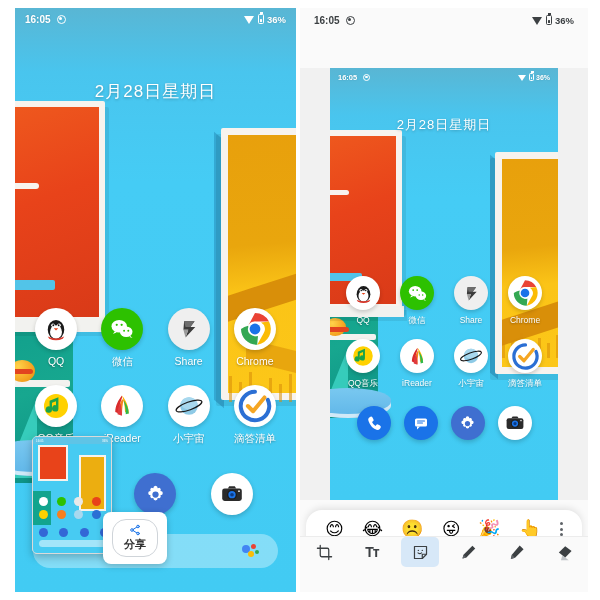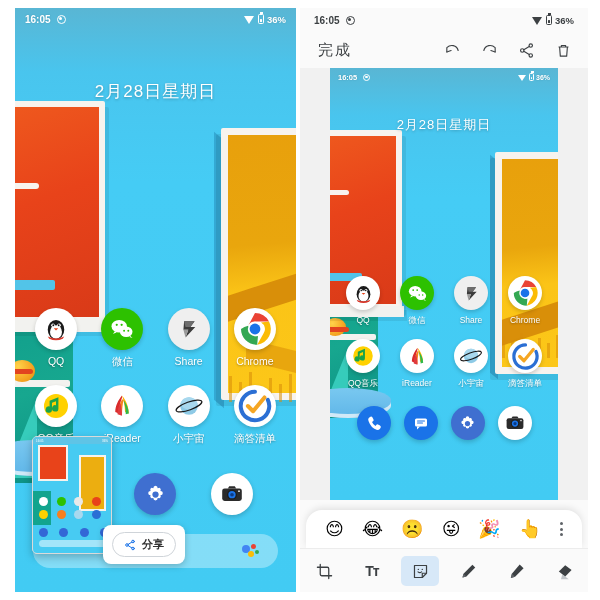--- a/index.html
+++ b/index.html
@@ -182,24 +182,25 @@
   .mini-search{position:absolute;left:6px;bottom:6px;width:68px;height:7px;
     background:rgba(255,255,255,.5);border-radius:4px;}
 
   
   .chips{
     position:absolute; left:88px; bottom:28px;
     background:#fff; border-radius:8px; padding:7px 9px;
     display:flex; gap:8px; box-shadow:0 2px 7px rgba(0,0,0,.22);
   }
   .chip{
-    display:flex; align-items:center; gap:6px;
+    display:flex; align-items:center; gap:1px;
     border:1px solid #cfd4d9; border-radius:14px;
     padding:4px 11px; font-size:11px; color:#333; background:#fff;
     font-weight:700;
+    flex-direction:column;
   }
   .chip svg{ width:12px; height:12px; }
 
   
   .right-panel{
     position:absolute; left:300px; top:8px; width:288px; height:584px;
     background:#fafafa; overflow:hidden;
   }
   .rp-status{
     height:24px; display:flex; align-items:center; justify-content:space-between;
@@ -262,22 +263,22 @@
     box-shadow:0 -2px 7px rgba(0,0,0,.10);
     display:flex; align-items:center; justify-content:space-around;
     padding:0 10px; z-index:5;
   }
   .emoji-tray .em{ font-size:18px; line-height:1; cursor:pointer; }
   .dots-v{ display:flex; flex-direction:column; gap:2.5px; }
   .dots-v i{ width:3px;height:3px;background:#5f6368;border-radius:50%; display:block;}
 
   
   .tool-row{
-    position:absolute; left:0; right:0; bottom:6px; height:38px;
-    background:#fafafa; display:flex; align-items:flex-end; justify-content:center;
+    position:absolute; left:0; right:0; bottom:18px; height:38px;
+    background:#fafafa; display:flex; align-items:flex-start; justify-content:center;
     gap:10px; border-top:1px solid #ececec; z-index:6;
   }
   .tool{
     width:38px;height:30px; display:flex;align-items:center;justify-content:center;
     border-radius:5px;
   }
   .tool.active{ background:#d7e8f8; }
   .tool svg{ width:17px;height:17px; }
   .tool .txt{ font-size:14px; font-weight:700; color:#3c4043; letter-spacing:-1px;}
 </style>
@@ -523,43 +524,20 @@
         <span>16:05</span>
         <span class="dot-icon"></span>
       </span>
       <span class="sb-right">
         <span class="wifi-ic"></span>
         <span class="batt-ic"></span>
         <span>36%</span>
       </span>
     </div>
 
-    <div class="rp-toolbar">
-      <span class="rp-done">完成</span>
-      <span class="rp-actions">
-        <svg viewBox="0 0 24 24" stroke-linecap="round" stroke-linejoin="round">
-            <path d="M4 8 L4 14 M4 8 C9 3 18 4 20 12"></path>
-            <path d="M4 14 L10 12"></path>
-          </svg>
-        <svg viewBox="0 0 24 24" stroke-linecap="round" stroke-linejoin="round">
-            <path d="M20 8 L20 14 M20 8 C15 3 6 4 4 12"></path>
-            <path d="M20 14 L14 12"></path>
-          </svg>
-        <svg viewBox="0 0 24 24" stroke-linecap="round">
-            <circle cx="18" cy="5" r="2.4"></circle>
-            <circle cx="6" cy="12" r="2.4"></circle>
-            <circle cx="18" cy="19" r="2.4"></circle>
-            <line x1="8.2" y1="10.8" x2="15.8" y2="6.3"></line>
-            <line x1="8.2" y1="13.2" x2="15.8" y2="17.7"></line>
-          </svg>
-        <svg viewBox="0 0 24 24" stroke-linejoin="round">
-            <path d="M5 7 L19 7 M9 7 V5 h6 v2 M6.5 7 L7.5 20 h9 L17.5 7"></path>
-          </svg>
-      </span>
-    </div>
 
     <div class="shot-view">
       <div class="shot-inner">
         <div class="wallpaper">
           <div class="wp-green"></div>
           <div class="wp-green-shelf"></div>
           <div class="wp-green-tri"></div>
           <div class="wp-ball"></div>
           <div class="wp-pool"></div>
           <div class="wp-red-frame">

